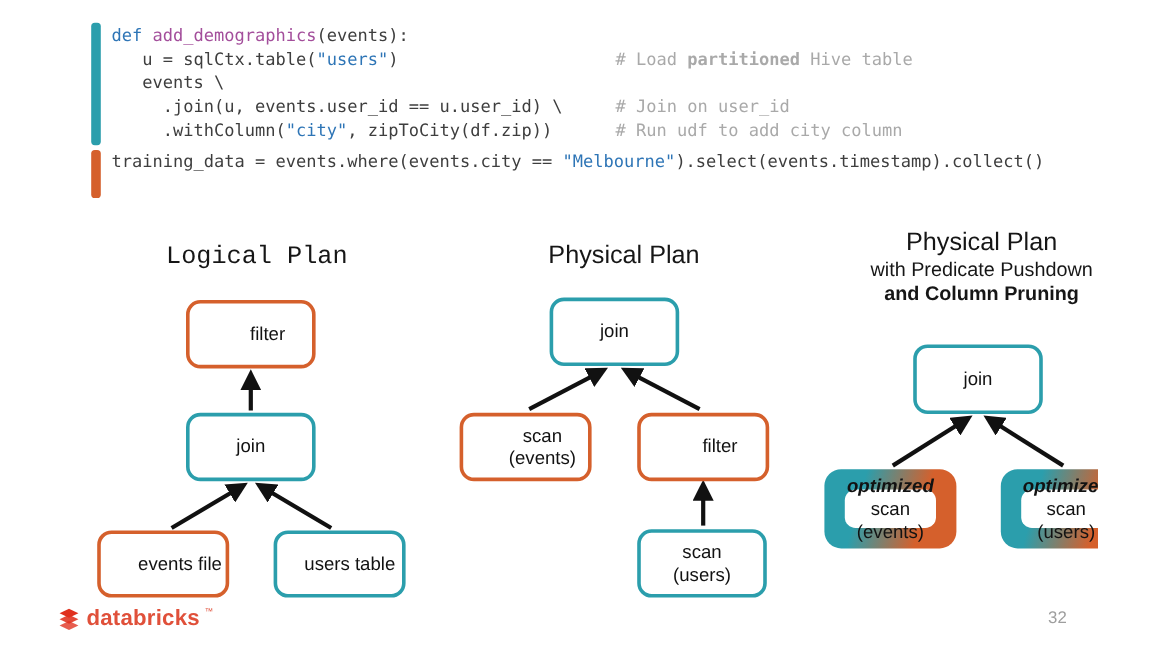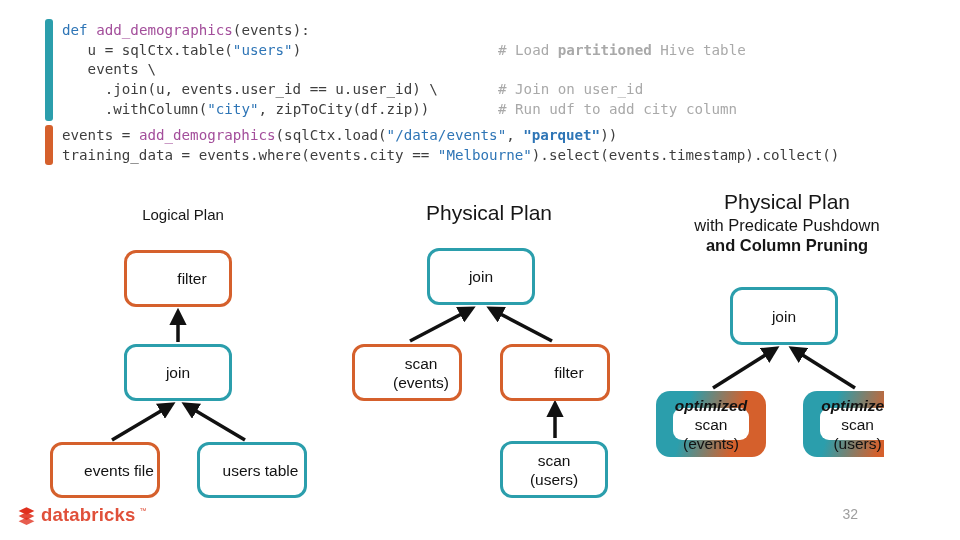--- a/index.html
+++ b/index.html
@@ -6,31 +6,31 @@
     --teal:#2B9EAC;
     --orange:#D5602C;
     --code-blue:#2E75B6;
     --code-purple:#A34E9B;
     --code-gray:#A9A9A9;
     --code-plain:#3E3E3E;
   }
   html,body{margin:0;padding:0;background:#ffffff;}
   .slide{
     position:relative;width:884px;height:540px;background:#ffffff;
-    overflow:hidden;font-family:"Liberation Sans",sans-serif;
+    overflow:hidden;font-family:"Liberation Sans",sans-serif;margin-left:31px;
   }
   
   .bar{position:absolute;width:8px;border-radius:3px;}
   .code-block{
     position:absolute;left:62px;
     font-family:"DejaVu Sans Mono",monospace;
     font-size:14.2px;color:var(--code-plain);
   }
   .code-line{position:relative;height:19.7px;line-height:19.7px;white-space:pre;}
-  .code-comment{position:absolute;left:436px;top:0;white-space:pre;}
+  .code-comment{position:absolute;left:420px;top:0;white-space:pre;}
   .tok-kw{color:var(--code-blue);}
   .tok-fn{color:var(--code-purple);}
   .tok-str{color:var(--code-blue);}
   .tok-strb{color:var(--code-blue);font-weight:bold;}
   .tok-com{color:var(--code-gray);}
   .tok-comb{color:var(--code-gray);font-weight:bold;}
   .tok-pl{color:var(--code-plain);}
   
   .plan-title{
     position:absolute;transform:translateX(-50%);
@@ -86,27 +86,26 @@
   <div class="bar" id="code-bar-2" style="left: 45px; top: 125px; width: 8px; height: 40px; background: rgb(213, 96, 44);"></div>
 
   <div class="code-block" id="code-block-1" style="top: 21px;">
       <div class="code-line"><span class="code-text"><span class="tok-kw">def </span><span class="tok-fn">add_demographics</span><span class="tok-pl">(events):</span></span></div>
       <div class="code-line"><span class="code-text"><span class="tok-pl">   u = sqlCtx.table(</span><span class="tok-str">"users"</span><span class="tok-pl">)</span></span><span class="code-comment"><span class="tok-com"># Load </span><span class="tok-comb">partitioned</span><span class="tok-com"> Hive table</span></span></div>
       <div class="code-line"><span class="code-text"><span class="tok-pl">   events \</span></span></div>
       <div class="code-line"><span class="code-text"><span class="tok-pl">     .join(u, events.user_id == u.user_id) \</span></span><span class="code-comment"><span class="tok-com"># Join on user_id</span></span></div>
       <div class="code-line"><span class="code-text"><span class="tok-pl">     .withColumn(</span><span class="tok-str">"city"</span><span class="tok-pl">, zipToCity(df.zip))</span></span><span class="code-comment"><span class="tok-com"># Run udf to add city column</span></span></div>
     </div>
   <div class="code-block" id="code-block-2" style="top: 126px;">
-      <div class="code-line"><span class="code-text"><span class="tok-pl">events = </span><span class="tok-fn">add_demographics</span><span class="tok-pl">(sqlCtx.load(</span><span class="tok-str">"/data/events"</span><span class="tok-pl">, </span><span class="tok-strb">"parquet"</span><span class="tok-pl">))</span></span></div>
       <div class="code-line"><span class="code-text"><span class="tok-pl">training_data = events.where(events.city == </span><span class="tok-str">"Melbourne"</span><span class="tok-pl">).select(events.timestamp).collect()</span></span></div>
     </div>
 
   <div id="diagram-layer">
       <div class="plan-title" style="left: 183px; top: 202px;">
-        <span class="t-line" style="font-size: 15px; line-height: 25.62px;">Logical Plan</span>
+        <span class="t-line" style="font-size: 21px; line-height: 25.62px; font-family: Liberation Mono, monospace;">Logical Plan</span>
       </div>
       <div class="node orange" style="left: 124px; top: 250px; width: 108px; height: 57px;">
         <div>filter</div>
       </div>
       <div class="node teal" style="left: 124px; top: 344px; width: 108px; height: 57px;">
         <div>join</div>
       </div>
       <div class="node orange" style="left: 50px; top: 442px; width: 110px; height: 56px;">
         <div>events file</div>
       </div>

